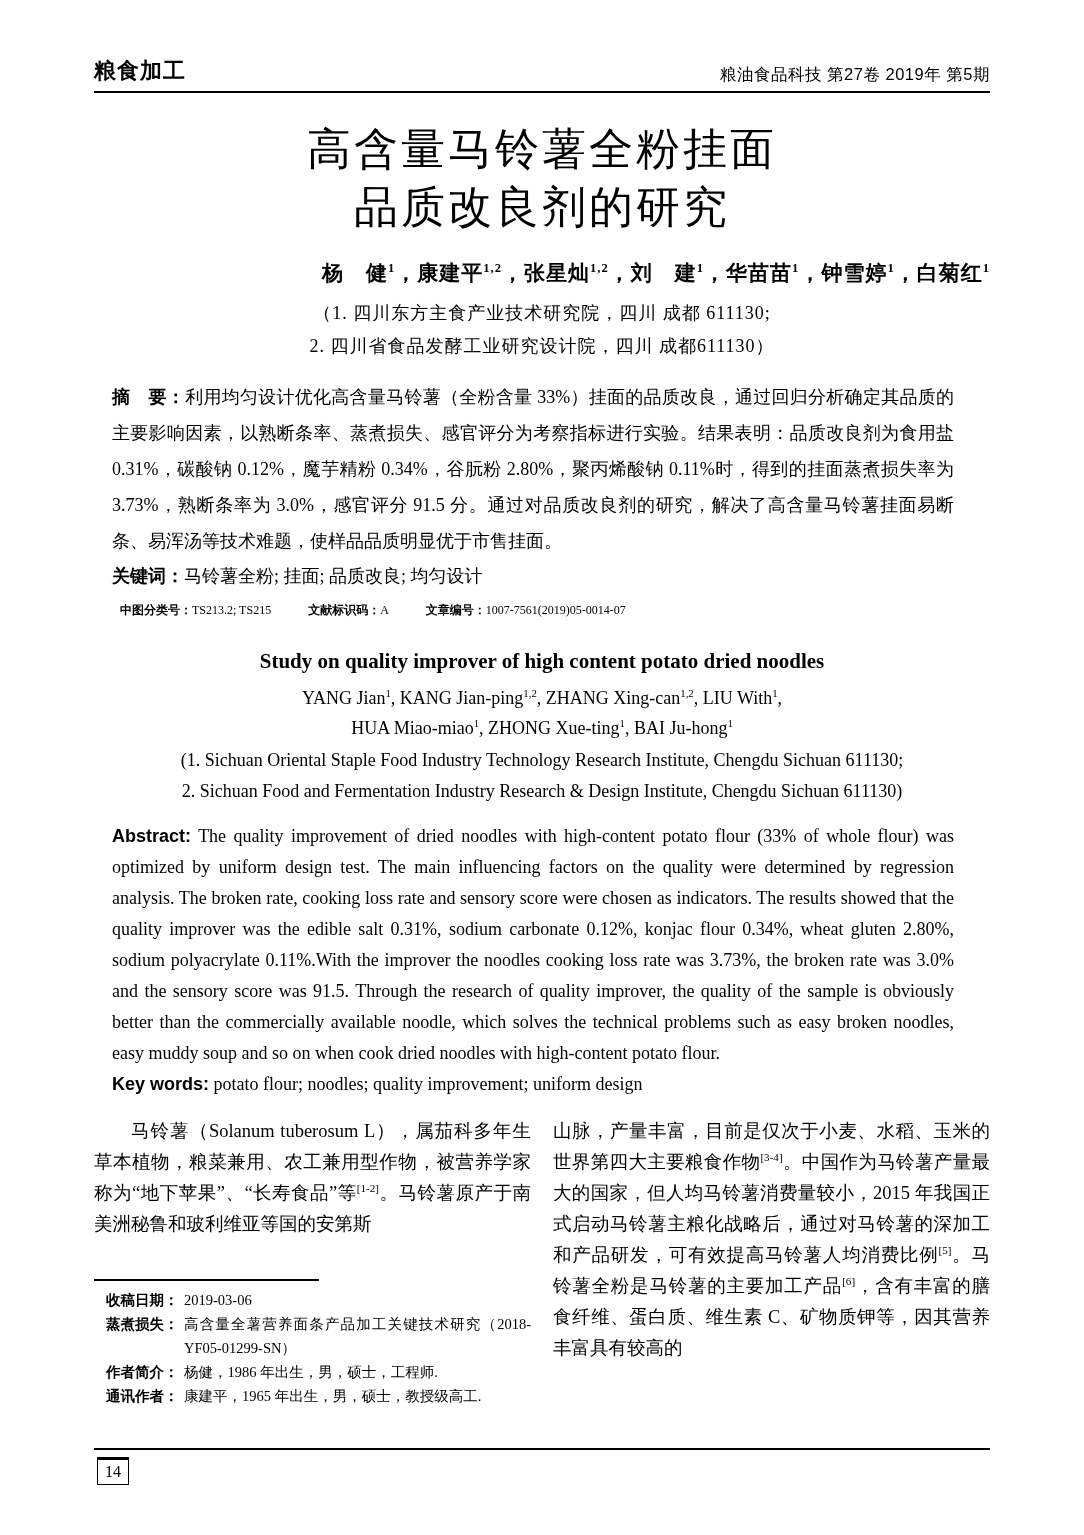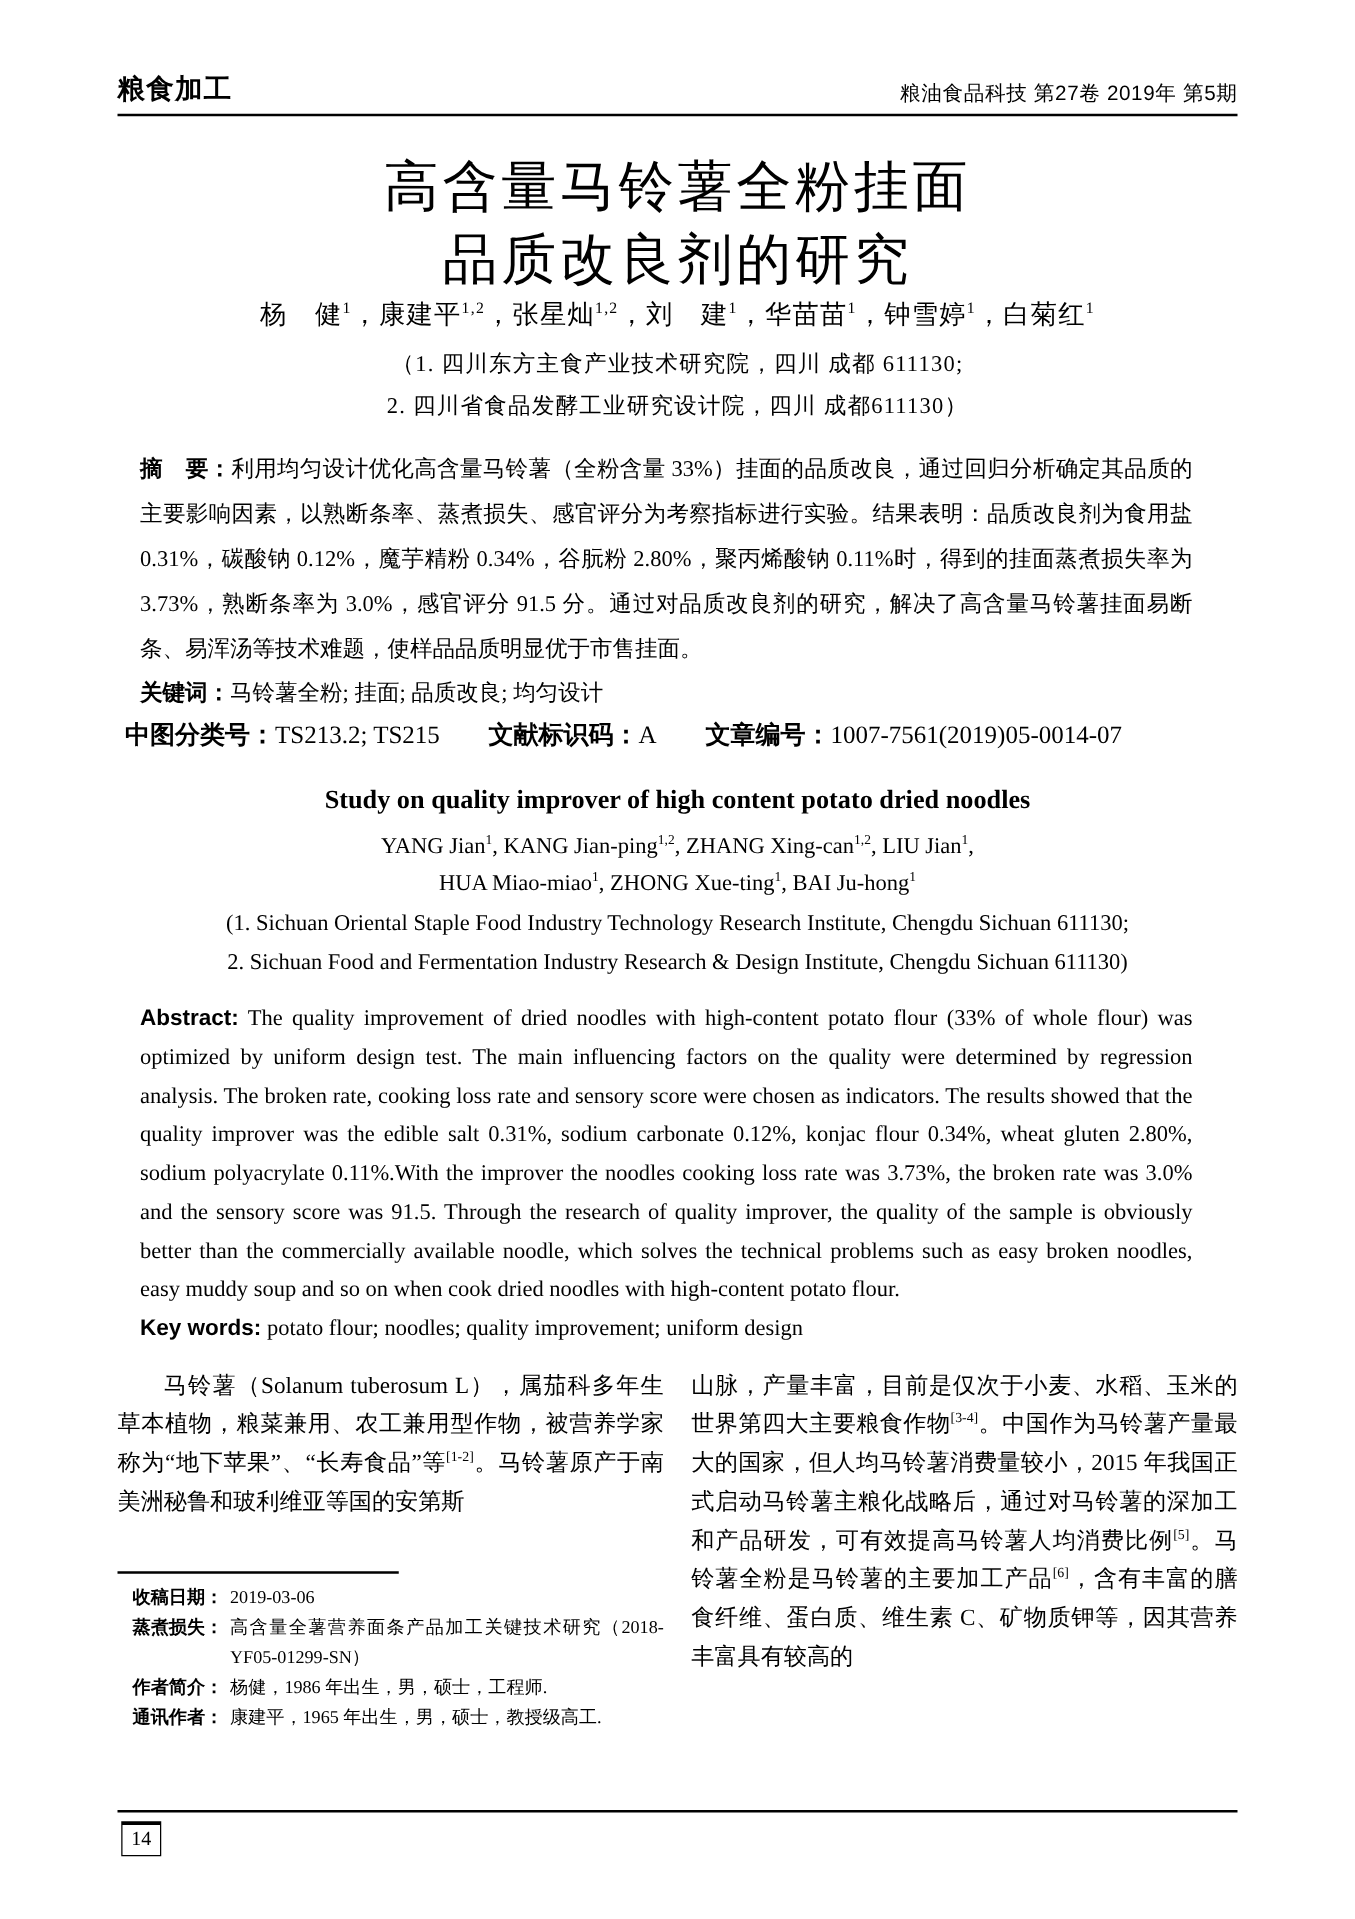--- a/index.html
+++ b/index.html
@@ -29,35 +29,35 @@
   }
 
   .doi-line{margin-top:24px;font-weight:bold;font-size:17px;}
 
   
   .title-cn{
     margin:28px 0 0 0;text-align:center;
     font-size:44px;font-weight:normal;line-height:58px;letter-spacing:3px;
   }
   .authors-cn{
-    text-align:center;
-    font-size:21px;letter-spacing:1px;
+    margin-top:22px;text-align:right;
+    font-size:21px;letter-spacing:1px;font-weight:bold;
   }
   .affil-cn{margin-top:10px;text-align:center;font-size:18px;line-height:33px;letter-spacing:1px;}
 
   sup{font-size:.6em;line-height:0;vertical-align:super;}
 
   
   .abstract-cn{
     margin:16px 36px 0 18px;
     font-size:18px;line-height:36px;text-align:justify;
   }
   .label-hei{font-family:"Liberation Sans", sans-serif;font-weight:bold;}
   .kw-cn{margin:0 36px 0 18px;font-size:18px;line-height:34px;}
-  .clc-line{margin:0 36px 0 6px;font-size:20px;line-height:34px;}
+  .clc-line{margin:0 36px 0 26px;font-size:12px;line-height:34px;}
   .clc-group{margin-right:34px;}
   .clc-group:last-child{margin-right:0;}
 
   
   .title-en{
     margin:20px 0 0 0;text-align:center;
     font-size:21px;font-weight:bold;line-height:28px;
   }
   .authors-en{margin-top:8px;text-align:center;font-size:18px;line-height:30px;}
   .authors-en.second{margin-top:0;}
@@ -139,21 +139,21 @@
     </div>
 
     <div class="clc-line">
       <span class="clc-group"><span class="label-hei">中图分类号：</span><span>TS213.2; TS215</span></span>
       <span class="clc-group"><span class="label-hei">文献标识码：</span><span>A</span></span>
       <span class="clc-group"><span class="label-hei">文章编号：</span><span>1007-7561(2019)05-0014-07</span></span>
     </div>
 
     <h2 class="title-en">Study on quality improver of high content potato dried noodles</h2>
 
-    <div class="authors-en" id="authors-en-1"><span>YANG Jian</span><sup>1</sup>, <span>KANG Jian-ping</span><sup>1,2</sup>, <span>ZHANG Xing-can</span><sup>1,2</sup>, <span>LIU Jian</span><sup>1</sup>,</div>
+    <div class="authors-en" id="authors-en-1"><span>YANG Jian</span><sup>1</sup>, <span>KANG Jian-ping</span><sup>1,2</sup>, <span>ZHANG Xing-can</span><sup>1,2</sup>, <span>LIU With</span><sup>1</sup>,</div>
     <div class="authors-en second" id="authors-en-2"><span>HUA Miao-miao</span><sup>1</sup>, <span>ZHONG Xue-ting</span><sup>1</sup>, <span>BAI Ju-hong</span><sup>1</sup></div>
 
     <div class="affil-en">
       <div>(1. Sichuan Oriental Staple Food Industry Technology Research Institute, Chengdu Sichuan 611130;</div>
       <div>2. Sichuan Food and Fermentation Industry Research &amp; Design Institute, Chengdu Sichuan 611130)</div>
     </div>
 
     <div class="abstract-en">
       <span class="label-hei">Abstract:</span>
       <span>The quality improvement of dried noodles with high-content potato flour (33% of whole flour) was optimized by uniform design test. The main influencing factors on the quality were determined by regression analysis. The broken rate, cooking loss rate and sensory score were chosen as indicators. The results showed that the quality improver was the edible salt 0.31%, sodium carbonate 0.12%, konjac flour 0.34%, wheat gluten 2.80%, sodium polyacrylate 0.11%.With the improver the noodles cooking loss rate was 3.73%, the broken rate was 3.0% and the sensory score was 91.5. Through the research of quality improver, the quality of the sample is obviously better than the commercially available noodle, which solves the technical problems such as easy broken noodles, easy muddy soup and so on when cook dried noodles with high-content potato flour.</span>

